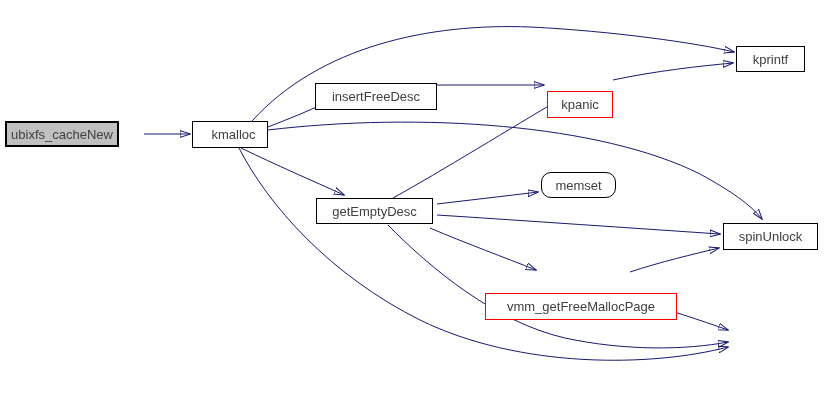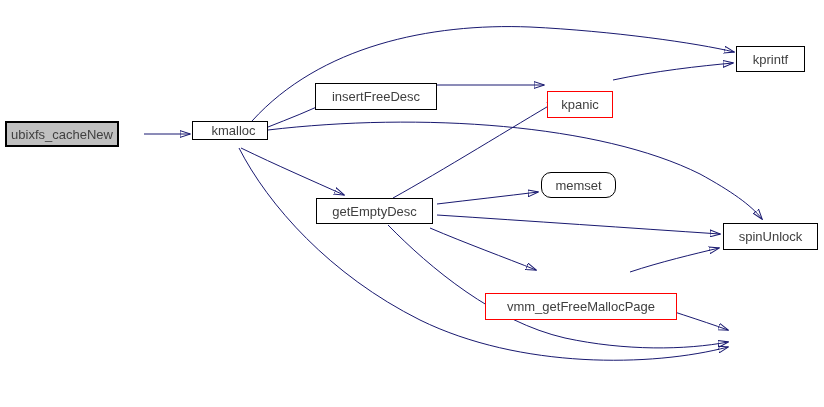--- a/index.html
+++ b/index.html
@@ -73,21 +73,21 @@
     <path d="M 437 204 C 470 200, 506 196, 538 192" marker-end="url(#arrow)"></path>
     <path d="M 437 215 C 530 221, 630 228, 720 234" marker-end="url(#arrow)"></path>
     <path d="M 430 228 C 465 243, 506 258, 536 270" marker-end="url(#arrow)"></path>
     <path d="M 388 225 C 430 268, 495 322, 565 338 C 625 351, 686 350, 728 342" marker-end="url(#arrow)"></path>
     <path d="M 630 272 C 660 262, 694 254, 719 248" marker-end="url(#arrow)"></path>
     <path d="M 638 300 C 668 310, 700 320, 728 330" marker-end="url(#arrow)"></path>
   </svg>
 
   <div class="node root" style="left:5px; top:121px; width:114px; height:26px;">ubixfs_cacheNew</div>
 
-  <div class="node" style="left:192px; top:121px; width:76px; height:19px;padding-left:7px;">kmalloc</div>
+  <div class="node" style="left:192px; top:121px; width:76px; height:27px;padding-left:7px;">kmalloc</div>
 
   <div class="node" style="left:315px; top:71px; width:122px; height:27px;margin-top:12px;">insertFreeDesc</div>
 
   <div class="node truncated" style="left:547px; top:71px; width:66px; height:27px;">kpanic</div>
 
   <div class="node" style="left:736px; top:46px; width:69px; height:26px;">kprintf</div>
 
   <div class="node" style="left:316px; top:198px; width:117px; height:26px;">getEmptyDesc</div>
 
   <div class="node" style="left:541px; top:172px; width:75px; height:26px;border-radius:10px;">memset</div>

